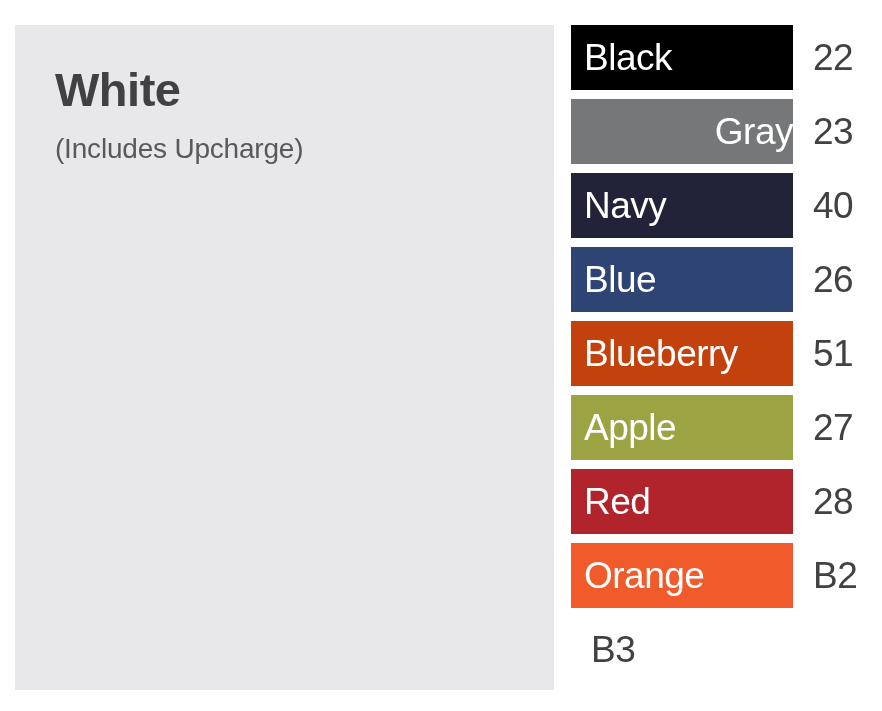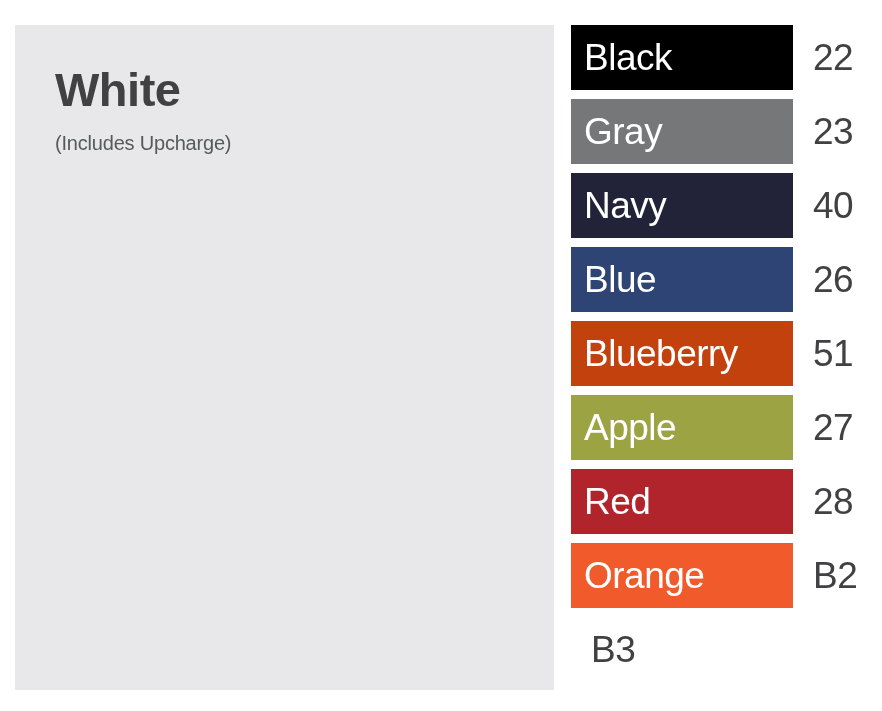--- a/index.html
+++ b/index.html
@@ -37,21 +37,21 @@
   .finish-title {
     font-size: 47px;
     font-weight: bold;
     color: #414042;
     line-height: 1.33;
     letter-spacing: -0.5px;
     white-space: nowrap;
   }
 
   .finish-note {
-    font-size: 20px;
+    font-size: 28px;
     font-weight: normal;
     color: #58595b;
     line-height: 1.35;
     margin-top: 8px;
     letter-spacing: -0.2px;
     white-space: nowrap;
   }
 
   
   #swatch-list {
@@ -110,21 +110,21 @@
   </div>
 
   <div id="swatch-list">
       <div class="swatch-row">
         <div class="swatch-chip" style="background-color: rgb(0, 0, 0);">
           <span class="swatch-label" style="color: rgb(255, 255, 255);">Black</span>
         </div>
         <div class="swatch-code">22</div>
       </div>
       <div class="swatch-row">
-        <div class="swatch-chip" style="background-color: rgb(118, 119, 121);">
+        <div class="swatch-chip" style="background-color: rgb(118, 119, 121); justify-content: flex-end;">
           <span class="swatch-label" style="color: rgb(255, 255, 255);">Gray</span>
         </div>
         <div class="swatch-code">23</div>
       </div>
       <div class="swatch-row">
         <div class="swatch-chip" style="background-color: rgb(34, 35, 56);">
           <span class="swatch-label" style="color: rgb(255, 255, 255);">Navy</span>
         </div>
         <div class="swatch-code">40</div>
       </div>

